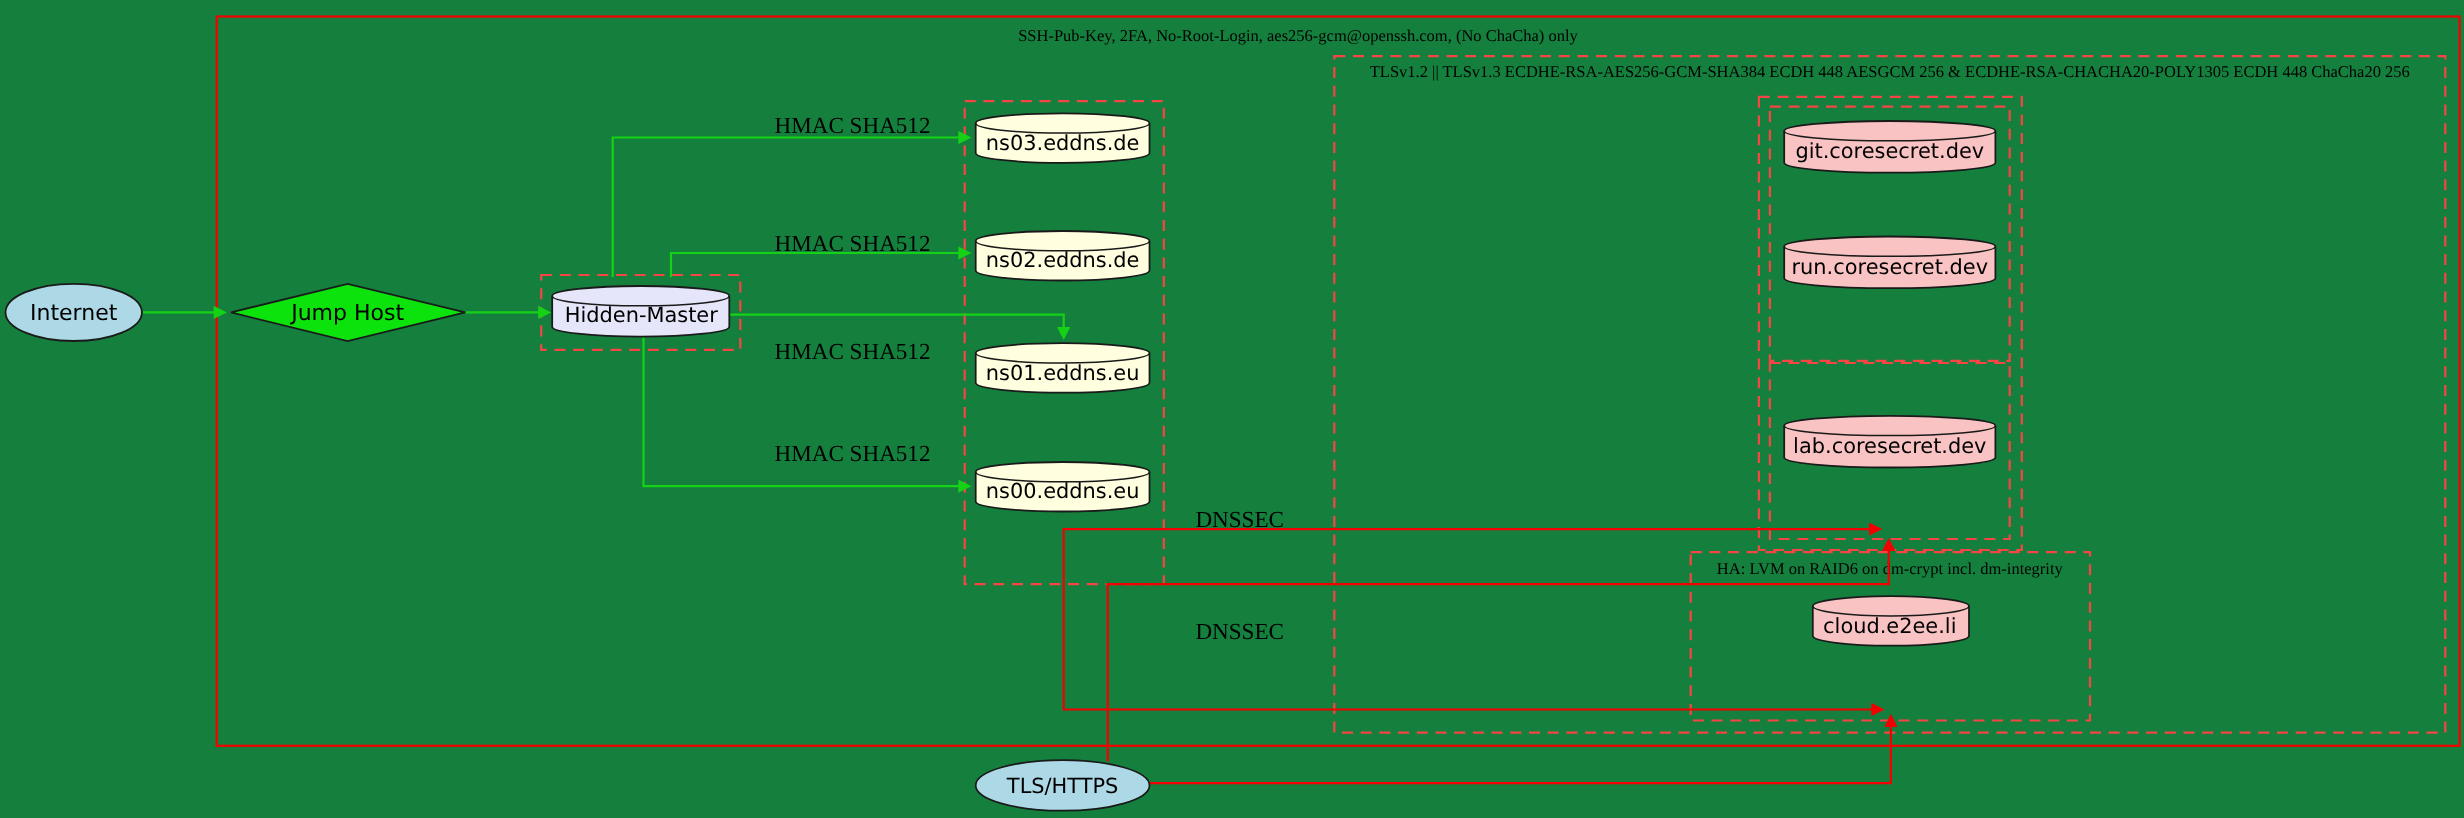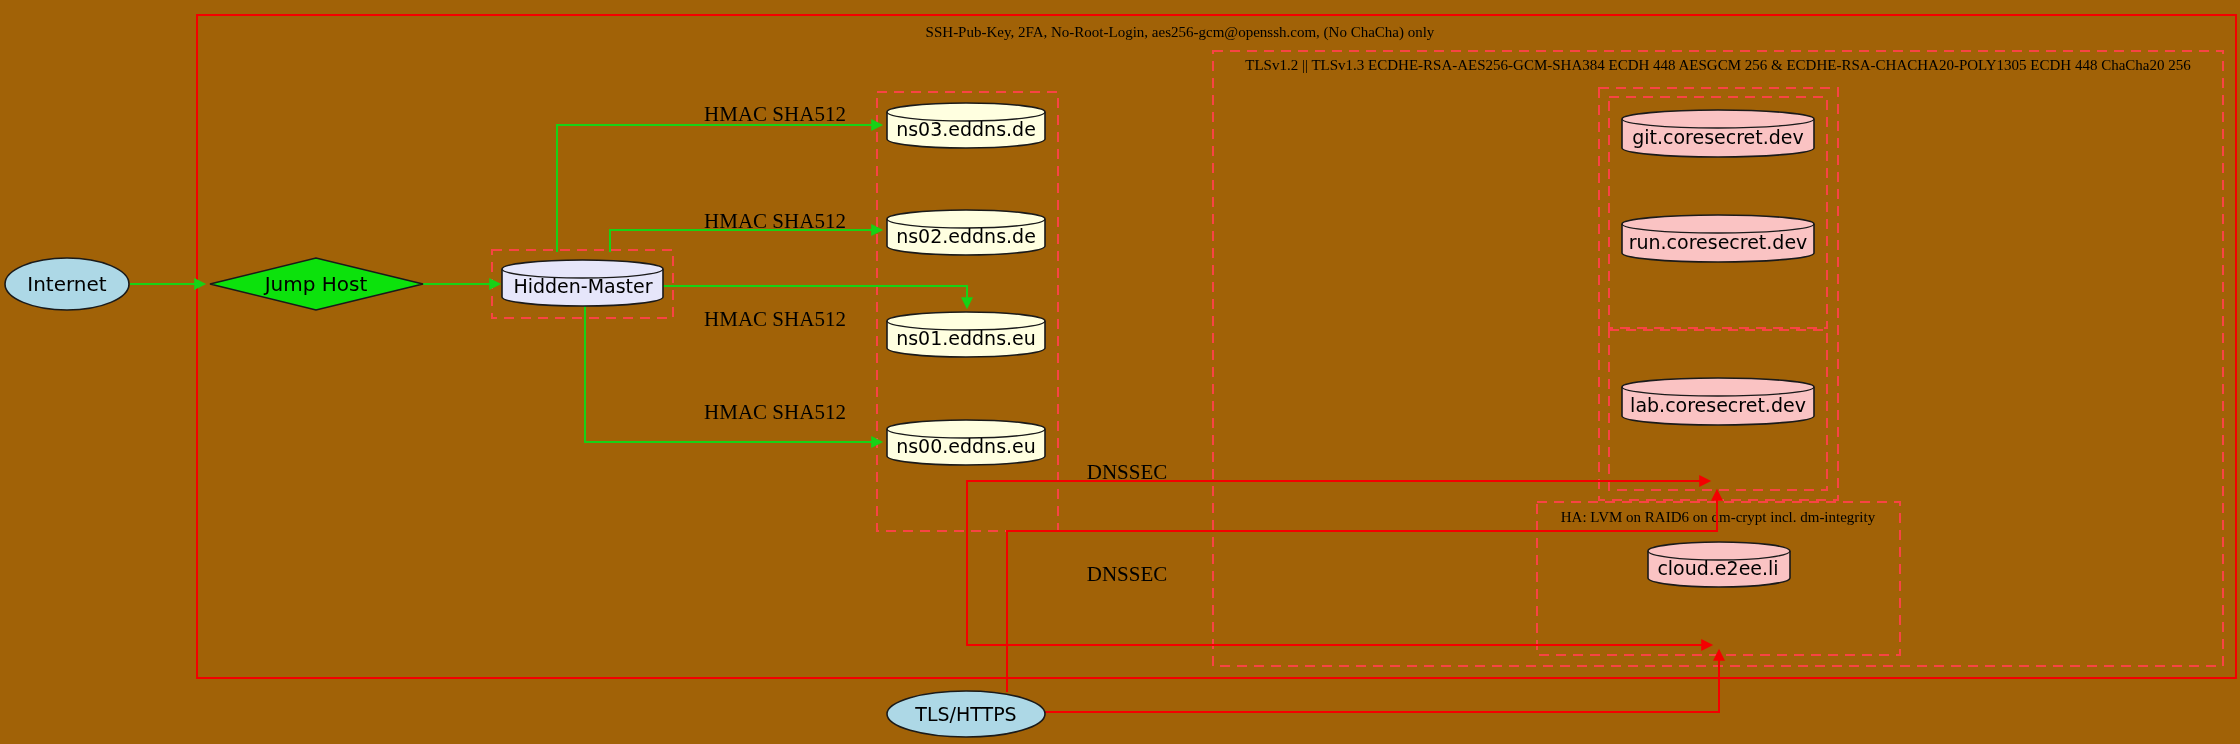--- a/index.html
+++ b/index.html
@@ -1,16 +1,16 @@
 <!DOCTYPE html>
 <html><head>
 <meta charset="utf-8">
 <style>
   html,body{margin:0;padding:0;background:#ffffff;}
-  .stage{position:relative;width:2240px;height:744px;background:#a16207;overflow:hidden;}
+  .stage{position:relative;width:2240px;height:744px;background:#15803d;overflow:hidden;}
   svg{display:block;}
   text{font-family:"DejaVu Sans",sans-serif;fill:#000000;}
   .nodelabel{font-family:"DejaVu Sans",sans-serif;font-size:19px;}
   .nodelabel-big{font-family:"DejaVu Sans",sans-serif;font-size:20px;}
   .edgelabel{font-family:"Liberation Serif",serif;font-size:21px;}
   .clusterlabel{font-family:"Liberation Serif",serif;font-size:15px;}
   .cyl{stroke:#1a1a1a;stroke-width:1.6;}
   .cap{fill:none;stroke:#1a1a1a;stroke-width:1.4;}
   .gline{fill:none;stroke:#16d216;stroke-width:2;}
   .rline{fill:none;stroke:#f40000;stroke-width:2;}

